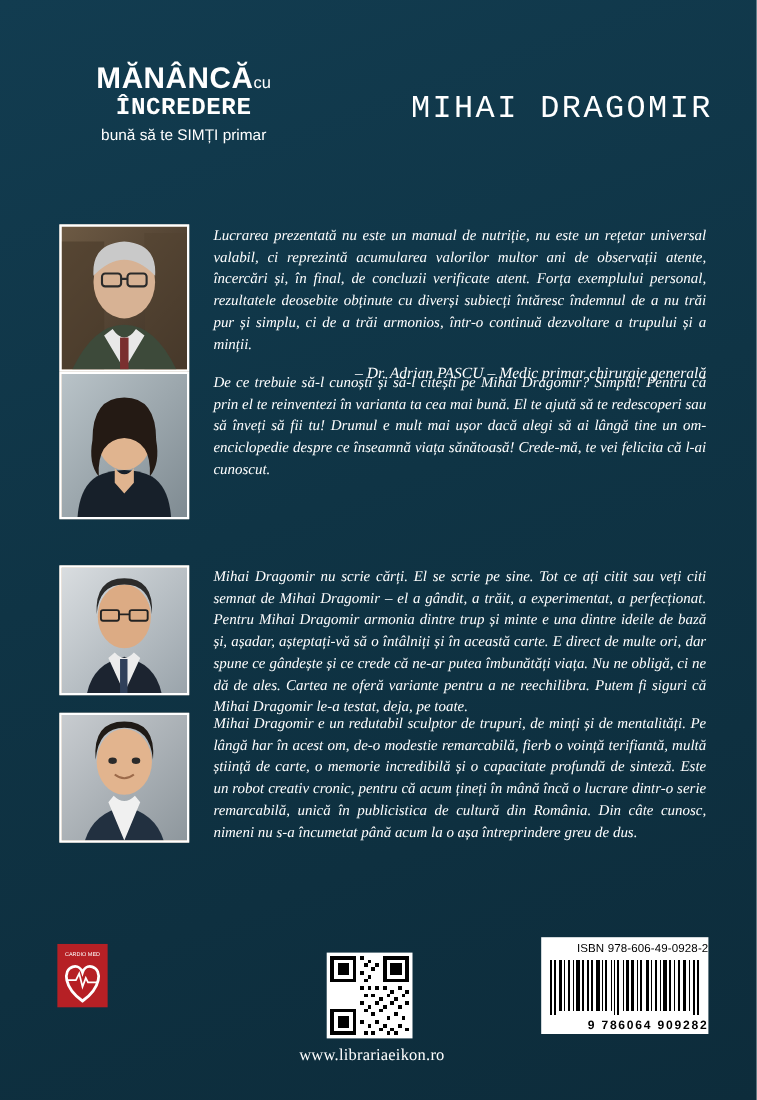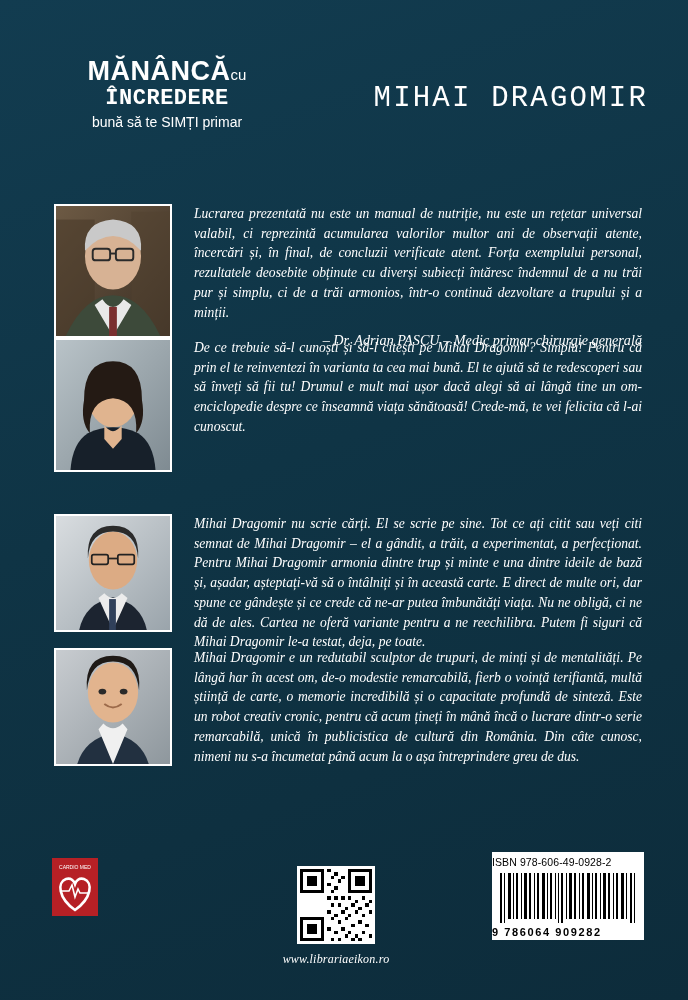--- a/index.html
+++ b/index.html
@@ -147,34 +147,33 @@
     height: 72px;
     margin: 0 auto;
     background: #ffffff;
     padding: 3px;
     box-sizing: content-box;
   }
   .qr-img svg { display: block; }
   .qr-caption {
     margin-top: 8px;
     color: #ffffff;
-    font-size: 12px;
+    font-size: 15px;
     font-family: "Liberation Serif", serif;
     letter-spacing: 0.2px;
-    font-style: italic;
   }
 
   .isbn-block {
     position: absolute;
     left: 492px;
     top: 852px;
     width: 152px;
     background: #ffffff;
     padding: 4px 0 2px;
-    text-align: left;
+    text-align: right;
   }
   .isbn-text {
     color: #000000;
     font-size: 10.5px;
     font-family: "Liberation Sans", sans-serif;
     margin-bottom: 3px;
     letter-spacing: 0.1px;
   }
   .barcode {
     width: 144px;

